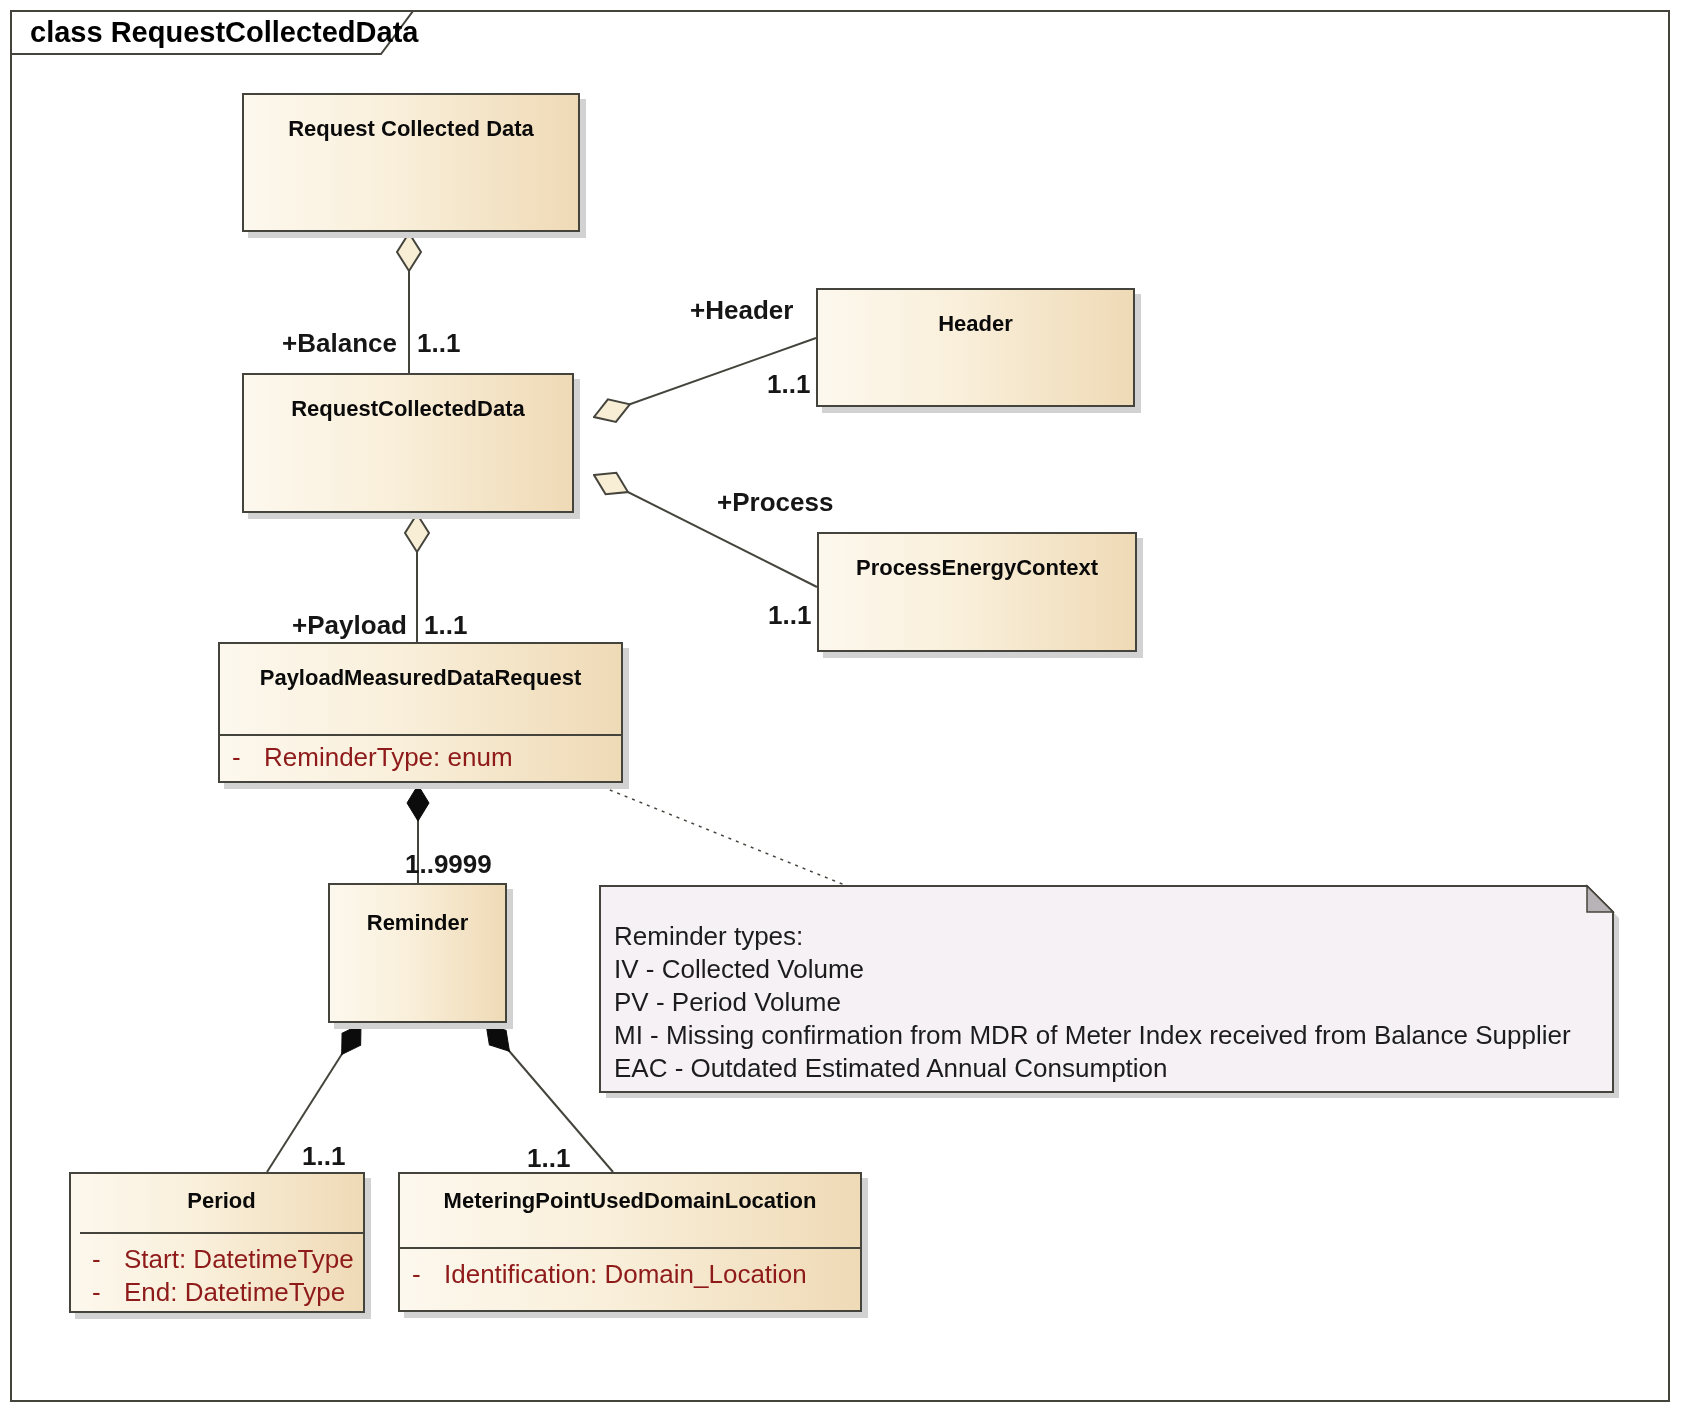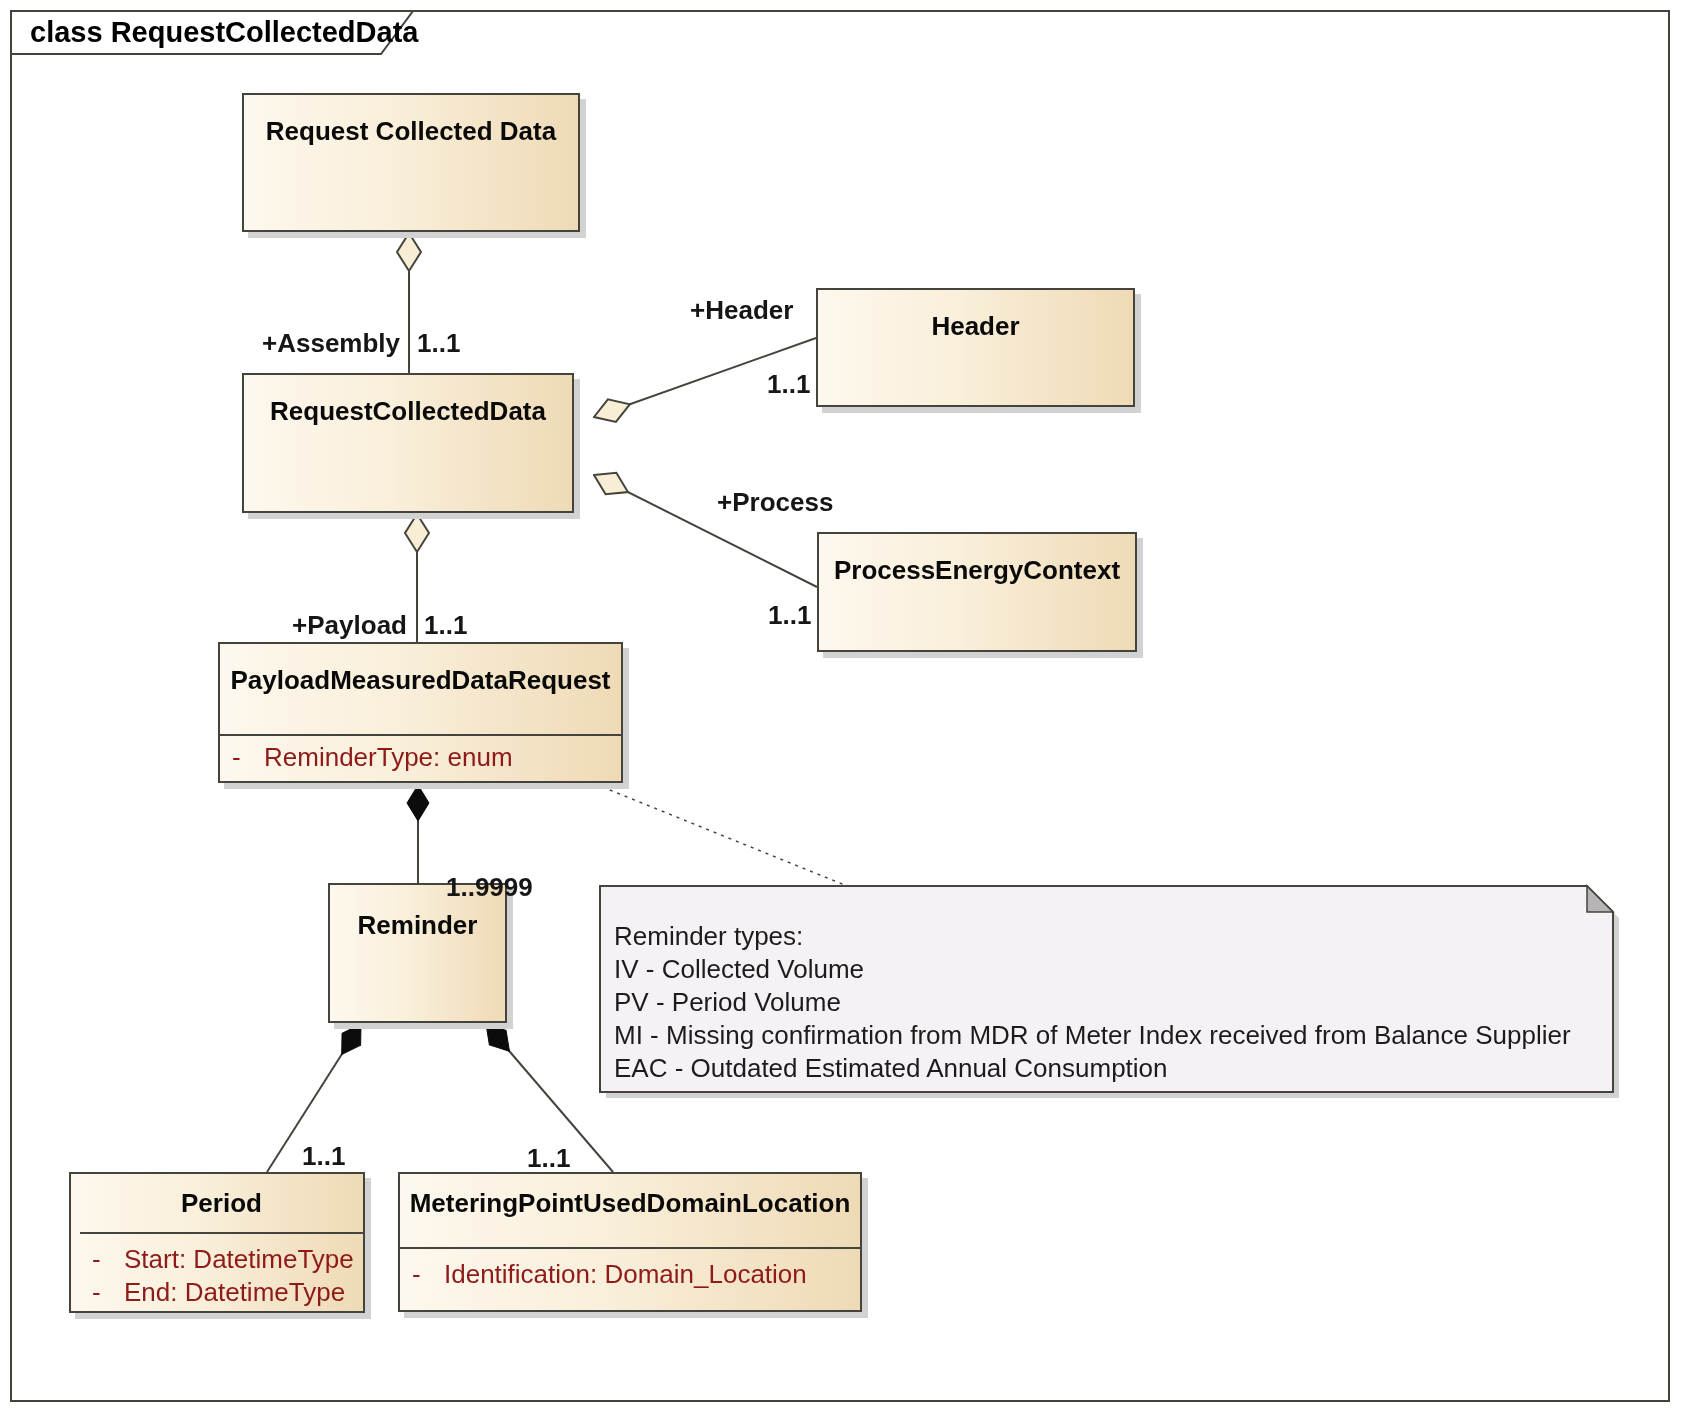--- a/index.html
+++ b/index.html
@@ -16,21 +16,21 @@
     position:absolute;left:30px;top:16px;z-index:3;
     font-size:29px;font-weight:bold;color:#000;white-space:nowrap;
   }
   .uml-class{
     position:absolute;z-index:2;box-sizing:border-box;
     background:linear-gradient(90deg,#fdf8ee 0%,#f9efda 45%,#efdab6 100%);
     border:2px solid #45443c;
     box-shadow:6px 6px 0 #d2d2d2;
   }
   .uml-class-name{
-    font-size:26px;font-weight:bold;color:#0a0a0a;text-align:center;
+    font-size:22px;font-weight:bold;color:#0a0a0a;text-align:center;
     padding-top:21px;box-sizing:border-box;white-space:nowrap;overflow:hidden;
   }
   .name-comp{border-bottom:2px solid #45443c;box-sizing:border-box;}
   .attrs{padding-top:9px;}
   .uml-attr{
     font-size:26px;color:#8e1a1a;line-height:33px;white-space:nowrap;
     padding-left:12px;
   }
   .uml-attr .vis{display:inline-block;width:32px;}
   .edge-label{
@@ -115,33 +115,33 @@
   </div>
 </div>
 
 <div class="uml-class" style="left:398px;top:1172px;width:464px;height:140px;">
   <div class="uml-class-name name-comp" style="height:75px;padding-top:14px;">MeteringPointUsedDomainLocation</div>
   <div class="attrs">
     <div class="uml-attr"><span class="vis">-</span><span>Identification: Domain_Location</span></div>
   </div>
 </div>
 
-<div class="edge-label right" style="left:262px;top:328px;width:135px;">+Assembly</div>
+<div class="edge-label right" style="left:262px;top:328px;width:135px;">+Balance</div>
 <div class="edge-label" style="left:417px;top:328px;">1..1</div>
 
 <div class="edge-label" style="left:690px;top:295px;">+Header</div>
 <div class="edge-label" style="left:767px;top:369px;">1..1</div>
 
 <div class="edge-label" style="left:717px;top:487px;">+Process</div>
 <div class="edge-label" style="left:768px;top:600px;">1..1</div>
 
 <div class="edge-label right" style="left:282px;top:610px;width:125px;">+Payload</div>
 <div class="edge-label" style="left:424px;top:610px;">1..1</div>
 
-<div class="edge-label" style="left:446px;top:849px;margin-top:23px;">1..9999</div>
+<div class="edge-label" style="left:405px;top:849px;">1..9999</div>
 
 <div class="edge-label" style="left:302px;top:1141px;">1..1</div>
 
 <div class="edge-label" style="left:527px;top:1143px;">1..1</div>
 
 <div class="note-text">
   <div class="note-line">Reminder types:</div>
   <div class="note-line">IV - Collected Volume</div>
   <div class="note-line">PV - Period Volume</div>
   <div class="note-line">MI - Missing confirmation from MDR of Meter Index received from Balance Supplier</div>

